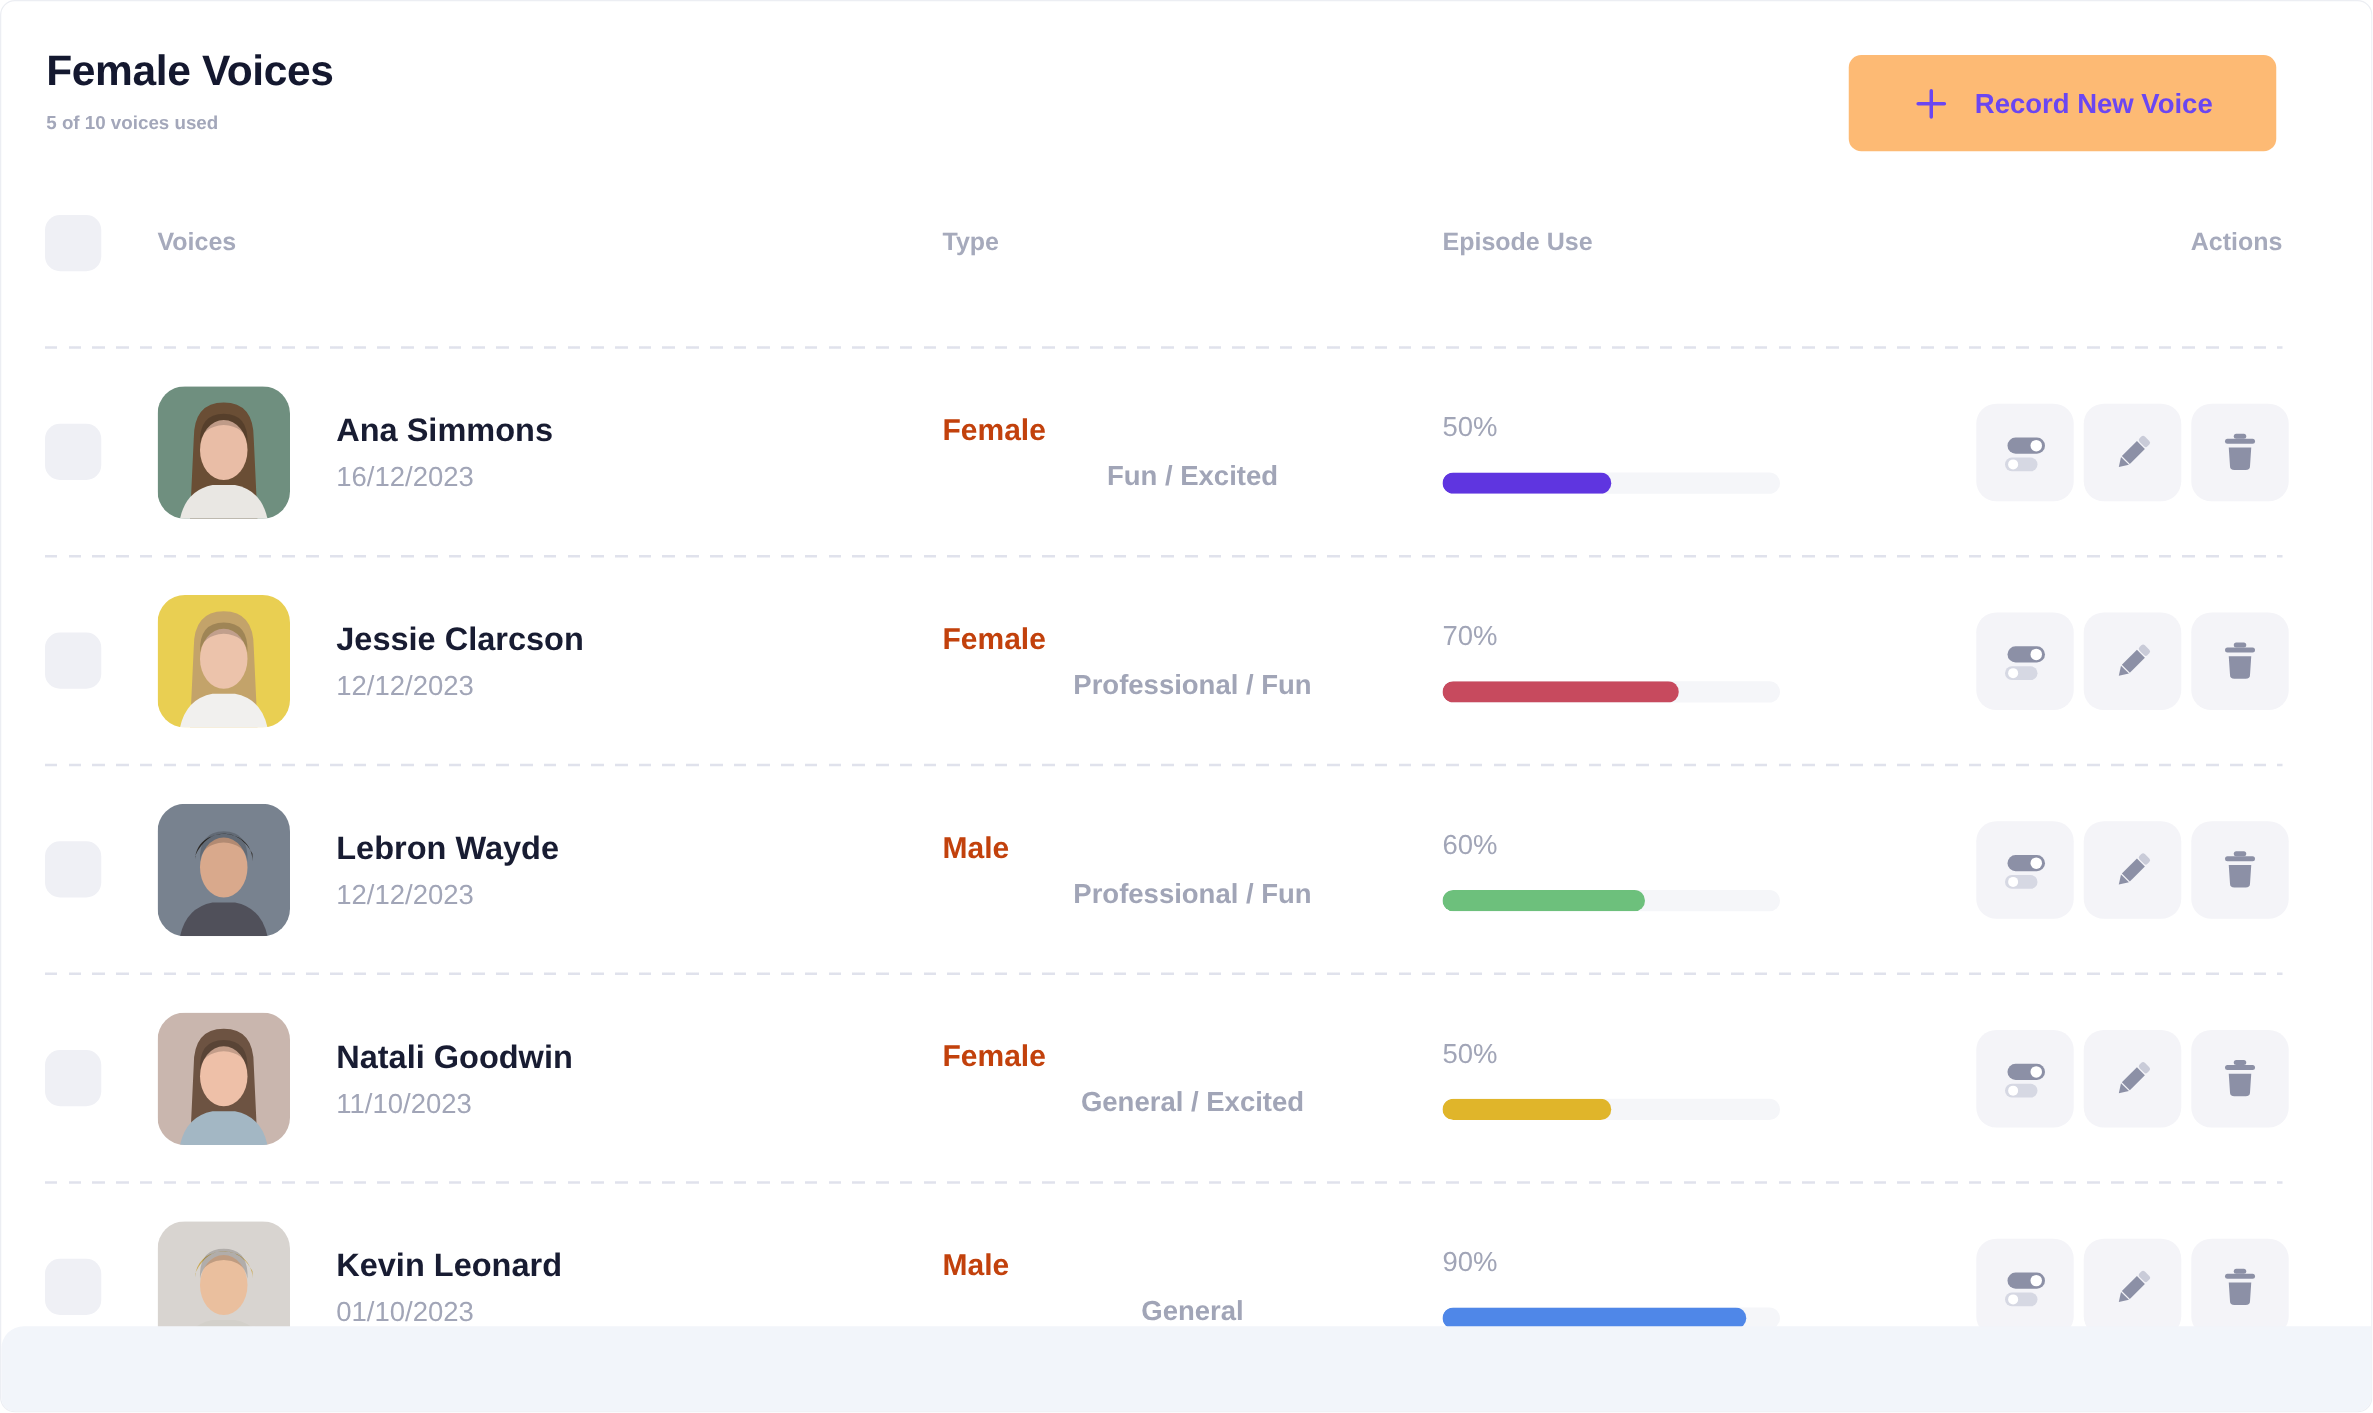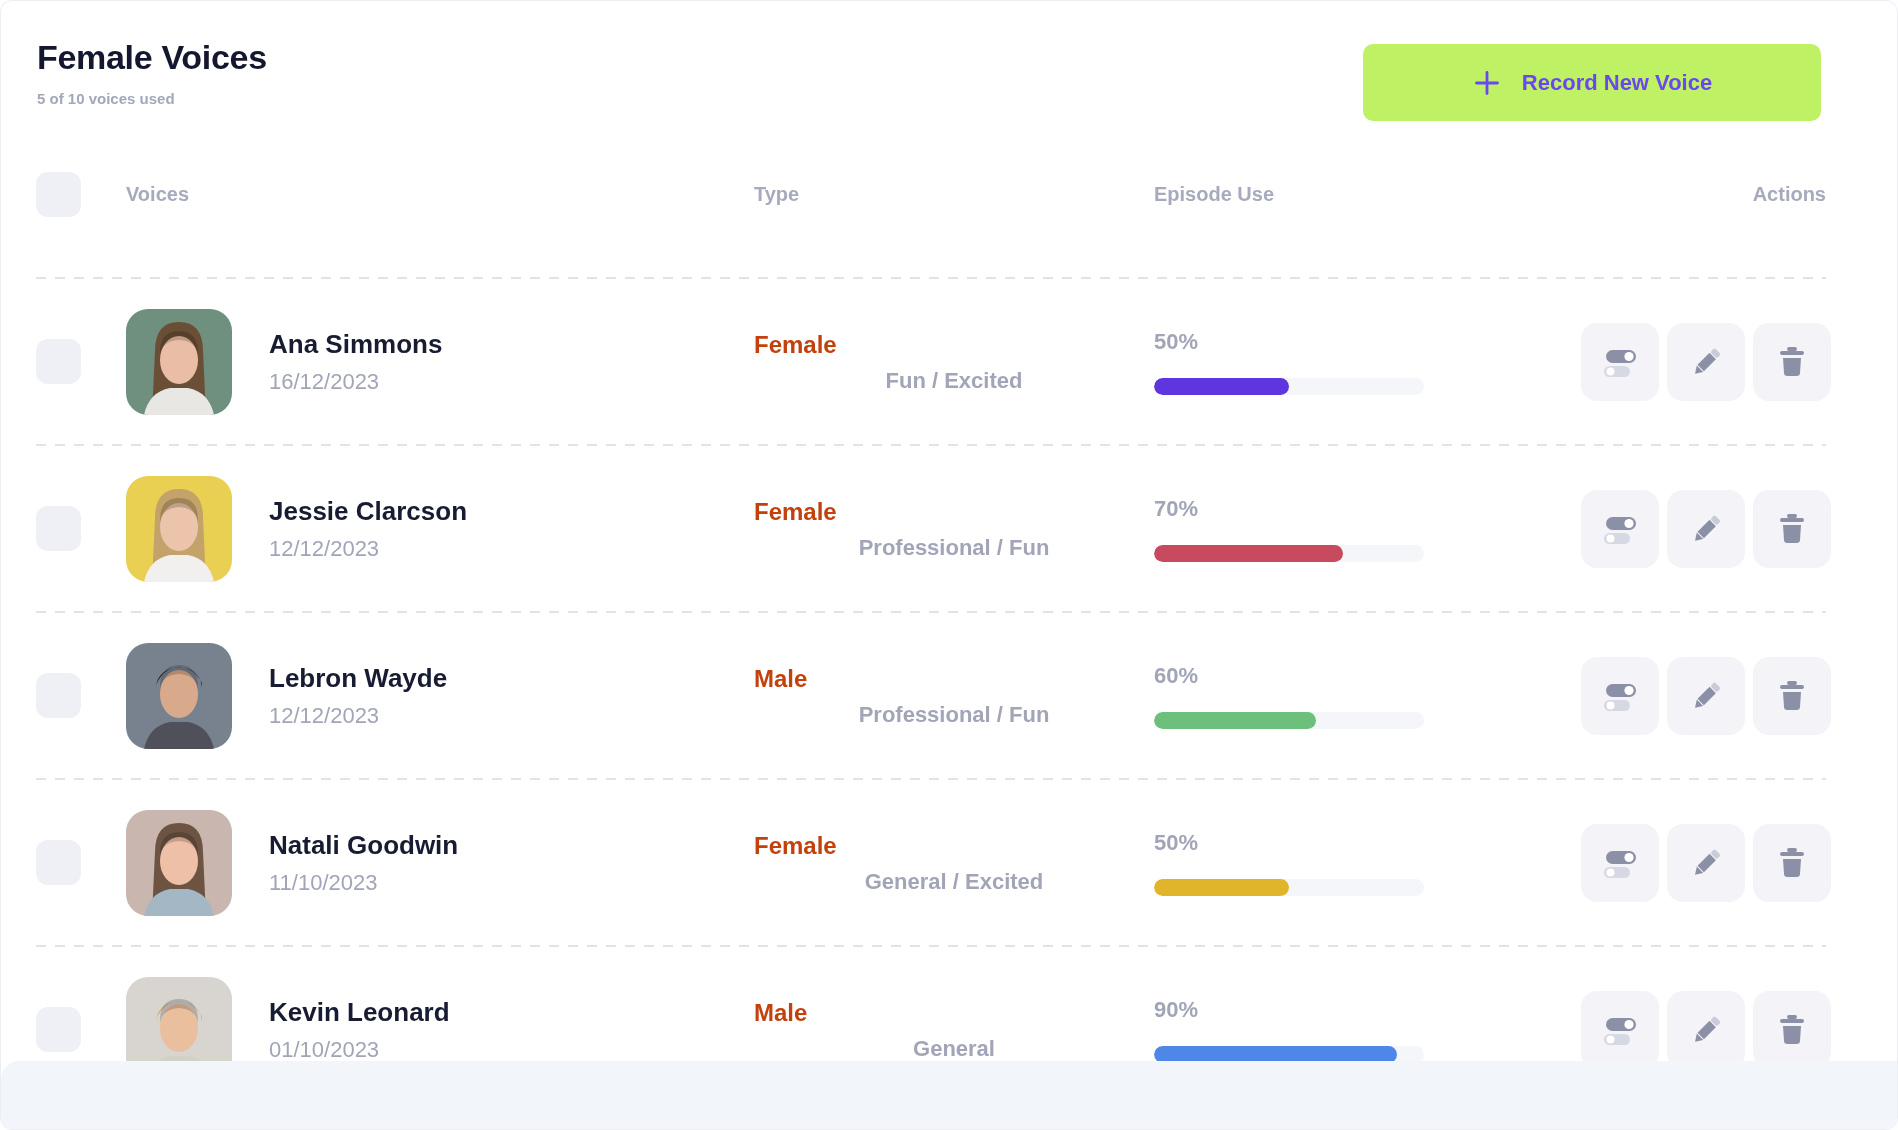--- a/index.html
+++ b/index.html
@@ -6,22 +6,22 @@
   .page {
     position:relative; width:1898px; height:1130px; box-sizing:border-box;
     background:#ffffff; border:1px solid #eceef3; border-radius:12px; overflow:hidden;
     font-family:"Liberation Sans", sans-serif; -webkit-font-smoothing:antialiased;
   }
   
   .hd { padding:36px 76px 0 36px; }
   .title { font-size:34px; font-weight:800; color:#14182f; letter-spacing:-0.3px; line-height:40px; }
   .subtitle { margin-top:10px; font-size:15px; font-weight:700; color:#a3a7ba; line-height:24px; }
   .record-btn {
-    position:absolute; top:43px; right:76px; width:458px; height:77px;
-    background:#bef264; border:none; border-radius:10px; cursor:pointer;
+    position:absolute; top:43px; right:76px; width:342px; height:77px;
+    background:#fdba74; border:none; border-radius:10px; cursor:pointer;
     display:flex; align-items:center; justify-content:center; gap:20px;
     color:#6b46f2; font-family:inherit; font-size:22px; font-weight:700;
   }
   .record-btn svg { display:block; }
   
   .table { padding:0 71px 0 35px; }
   .grid-row { display:grid; grid-template-columns:90px 628px 400px 427px 1fr; align-items:center; }
   .thead { height:167px; }
   .th { font-size:20px; font-weight:700; color:#a6aabc; }
   .th-actions { text-align:right; }
@@ -34,21 +34,21 @@
   
   .cell-voice { display:flex; align-items:center; gap:37px; }
   .avatar { width:106px; height:106px; border-radius:22px; overflow:hidden; flex:0 0 auto; }
   .avatar svg { display:block; }
   .voice-name { font-size:26px; font-weight:800; color:#181c32; line-height:33px; cursor:pointer; }
   .voice-date { margin-top:7px; font-size:22px; font-weight:400; color:#a1a5b7; line-height:28px; }
   
   .type-primary { font-size:24px; font-weight:800; color:#c2410c; line-height:31px; }
   .type-secondary { margin-top:7px; font-size:22px; font-weight:700; color:#a1a5b7; line-height:28px;text-align:center; }
   
-  .use-label { font-size:22px; font-weight:700; color:#a1a5b7; line-height:27px; }
+  .use-label { font-size:22px; font-weight:400; color:#a1a5b7; line-height:27px; }
   .progress-track { margin-top:23px; width:270px; height:17px; border-radius:9px; background:#f5f6f9; overflow:hidden; }
   .progress-fill { height:100%; border-radius:9px; }
   
   .cell-actions { display:flex; justify-content:flex-end; gap:8px; }
   .action-btn {
     width:78px; height:78px; border:none; border-radius:16px; background:#f4f4f8;
     display:flex; align-items:center; justify-content:center; cursor:pointer; padding:0;
   }
   .action-btn svg { display:block; }
   

